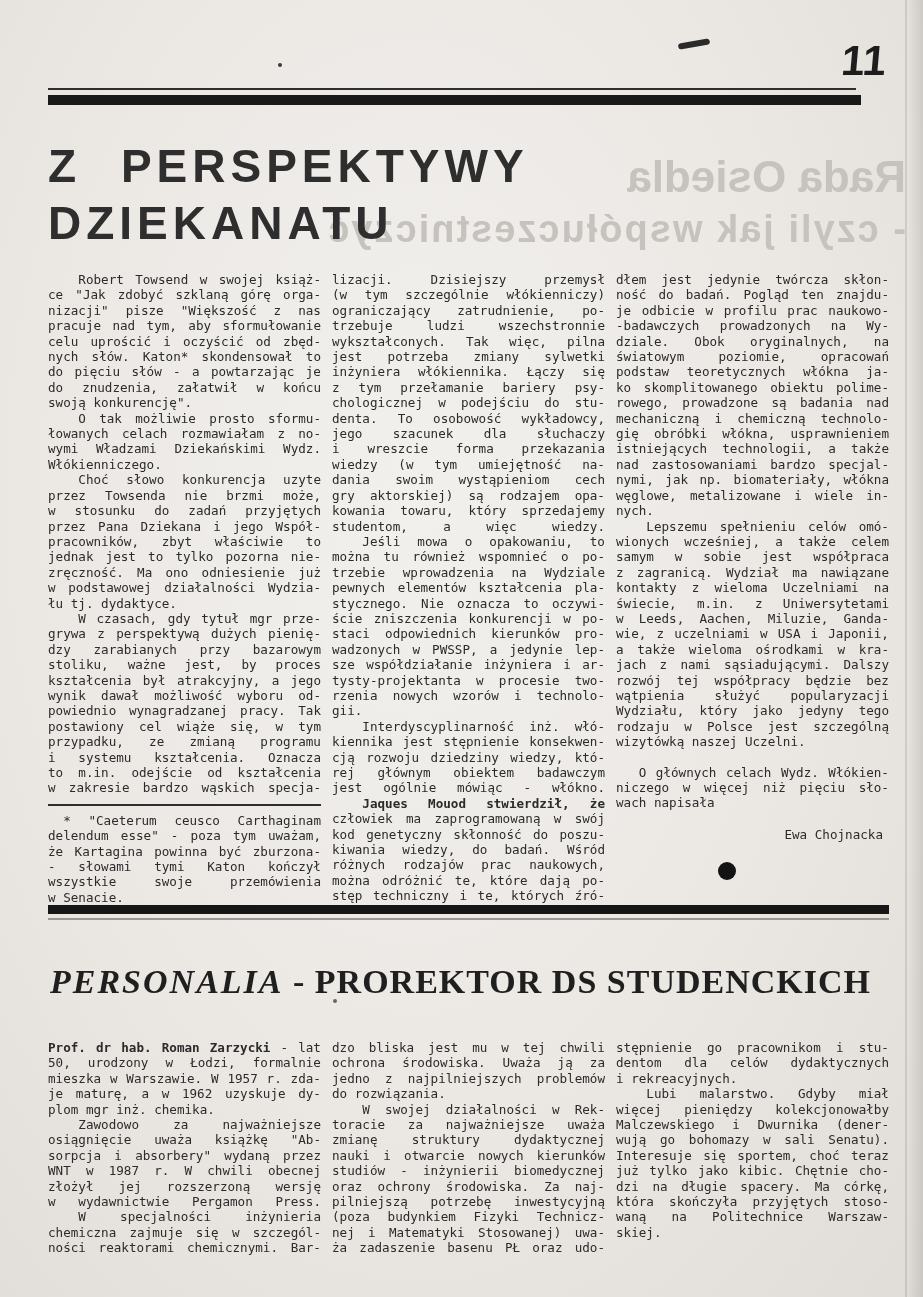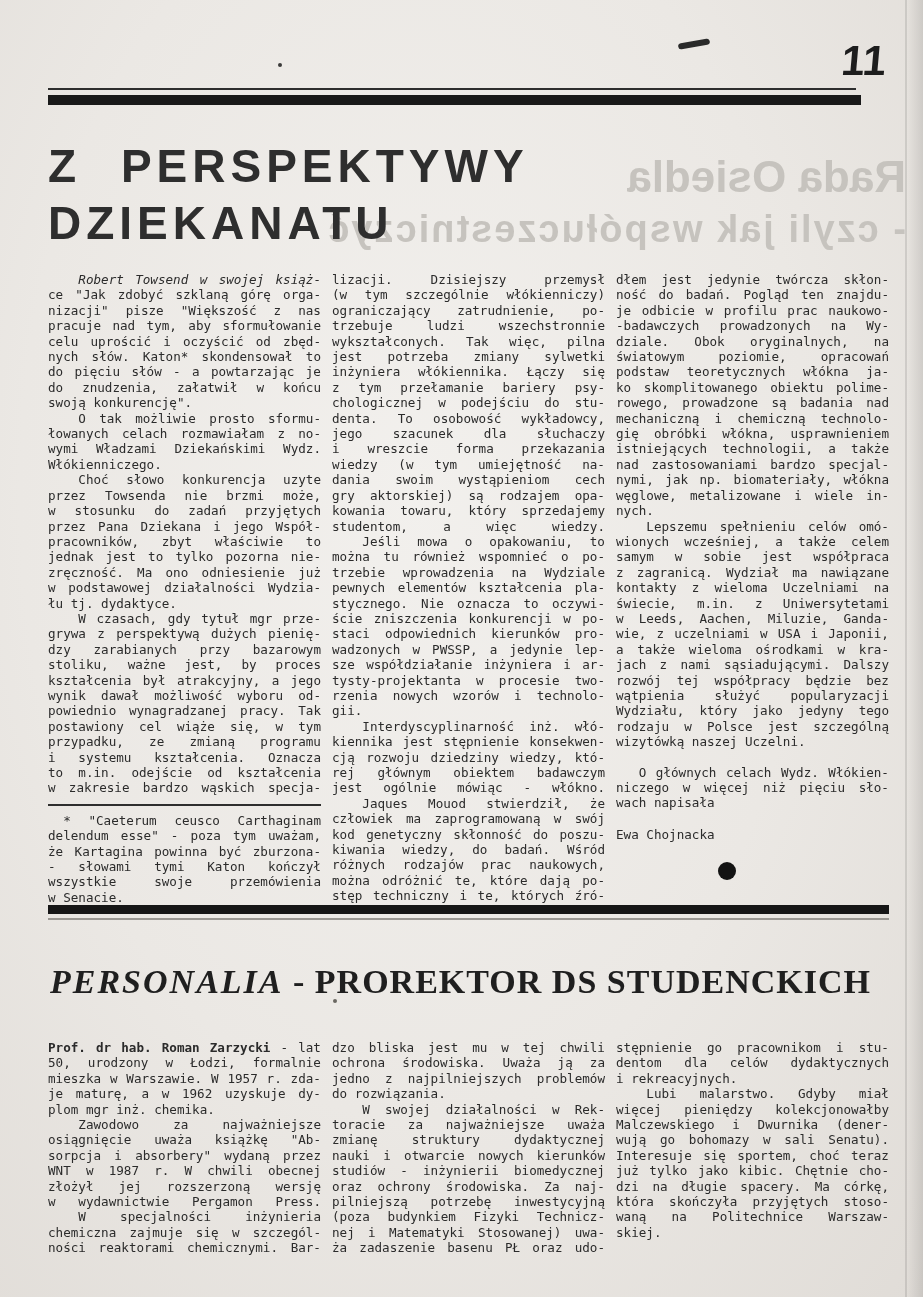--- a/index.html
+++ b/index.html
@@ -38,21 +38,21 @@
   .col{width:273px;}
 
   .tl{line-height:15.4px;font-size:12.6px;white-space:pre;overflow:hidden;}
   .jl{display:flex;justify-content:space-between;white-space:normal;}
   .jl span{white-space:pre;}
   .bld{font-weight:bold;}
   .gap{height:15px;}
 
   .footnote{margin-top:8px;border-top:2px solid #2e2e2e;padding-top:7px;}
 
-  .byline{margin-top:16px;padding-right:6px;font-size:12.6px;line-height:15.4px;}
+  .byline{margin-top:16px;text-align:right;padding-right:6px;font-size:12.6px;line-height:15.4px;}
   .enddot{width:18px;height:18px;border-radius:50%;background:#131313;margin:20px 0 0 102px;}
 
   .sep-bar{position:absolute;top:905px;left:48px;width:841px;height:9px;background:#161616;}
   .sep-line{position:absolute;top:918px;left:48px;width:841px;height:2px;background:#9a9792;}
 
   .heading2{position:absolute;top:962px;left:50px;width:840px;
     font-family:"Liberation Serif", serif;font-weight:700;color:#1f1f1f;
     font-size:34px;line-height:40px;letter-spacing:1px;}
   .heading2 .it{font-style:italic;letter-spacing:2px;}
 </style>
@@ -73,21 +73,21 @@
   <div class="ghost ghost2">- czyli jak współuczestniczyć</div>
 
   <div class="title">
     <div>Z PERSPEKTYWY</div>
     <div>DZIEKANATU</div>
   </div>
 
   <div class="cols cols-a1">
     <div class="col">
       <div>
-          <div class="tl jl" style="padding-left: 4ch; font-style: italic;">
+          <div class="tl jl" style="padding-left: 4ch;">
             <span>Robert</span>
             <span>Towsend</span>
             <span>w</span>
             <span>swojej</span>
             <span>książ-</span>
           </div>
           <div class="tl jl">
             <span>ce</span>
             <span>"Jak</span>
             <span>zdobyć</span>
@@ -543,21 +543,21 @@
             <span>obiektem</span>
             <span>badawczym</span>
           </div>
           <div class="tl jl">
             <span>jest</span>
             <span>ogólnie</span>
             <span>mówiąc</span>
             <span>-</span>
             <span>włókno.</span>
           </div>
-          <div class="tl jl" style="padding-left: 4ch;">
+          <div class="tl jl" style="padding-left: 4ch; font-weight: bold;">
             <span>Jaques</span>
             <span>Mouod</span>
             <span>stwierdził,</span>
             <span>że</span>
           </div>
           <div class="tl jl">
             <span>człowiek</span>
             <span>ma</span>
             <span>zaprogramowaną</span>
             <span>w</span>

